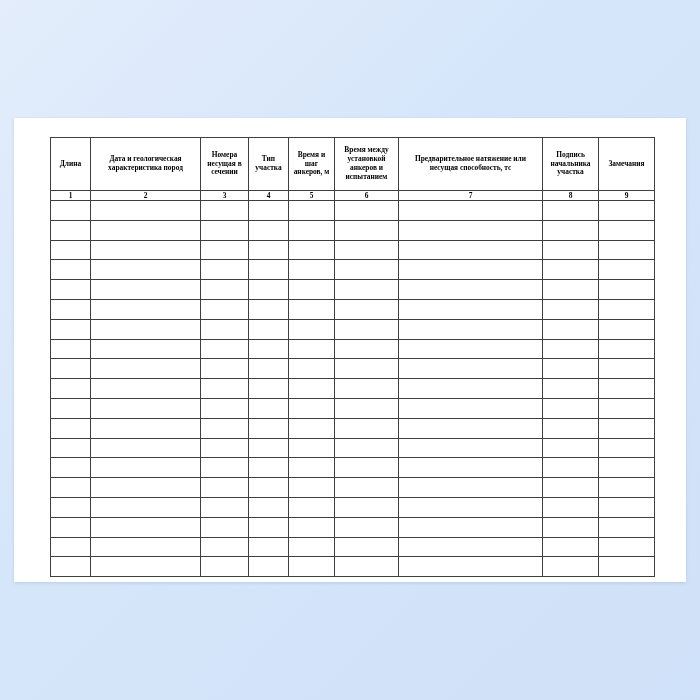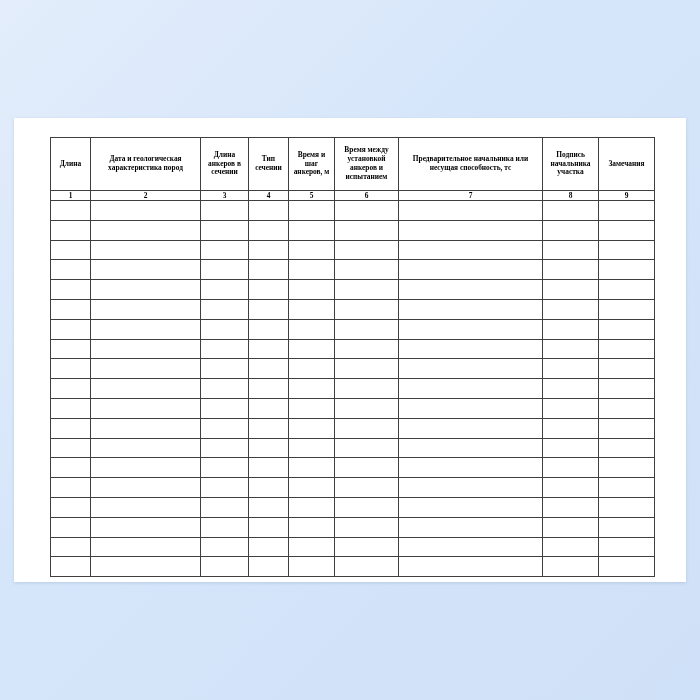--- a/index.html
+++ b/index.html
@@ -100,25 +100,25 @@
             <col class="c5">
             <col class="c6">
             <col class="c7">
             <col class="c8">
             <col class="c9">
         </colgroup>
         <thead>
           <tr>
             <th>Длина</th>
             <th>Дата и геологическая характеристика пород</th>
-            <th>Длина анкеров в сечении</th>
-            <th>Тип сечении</th>
+            <th>Номера несущая в сечении</th>
+            <th>Тип участка</th>
             <th>Время и шаг анкеров, м</th>
             <th>Время между установкой анкеров и испытанием</th>
-            <th>Предварительное начальника или несущая способность, тс</th>
+            <th>Предварительное натяжение или несущая способность, тс</th>
             <th>Подпись начальника участка</th>
             <th>Замечания</th>
           </tr>
           <tr class="numrow">
             <td>1</td>
             <td>2</td>
             <td>3</td>
             <td>4</td>
             <td>5</td>
             <td>6</td>

